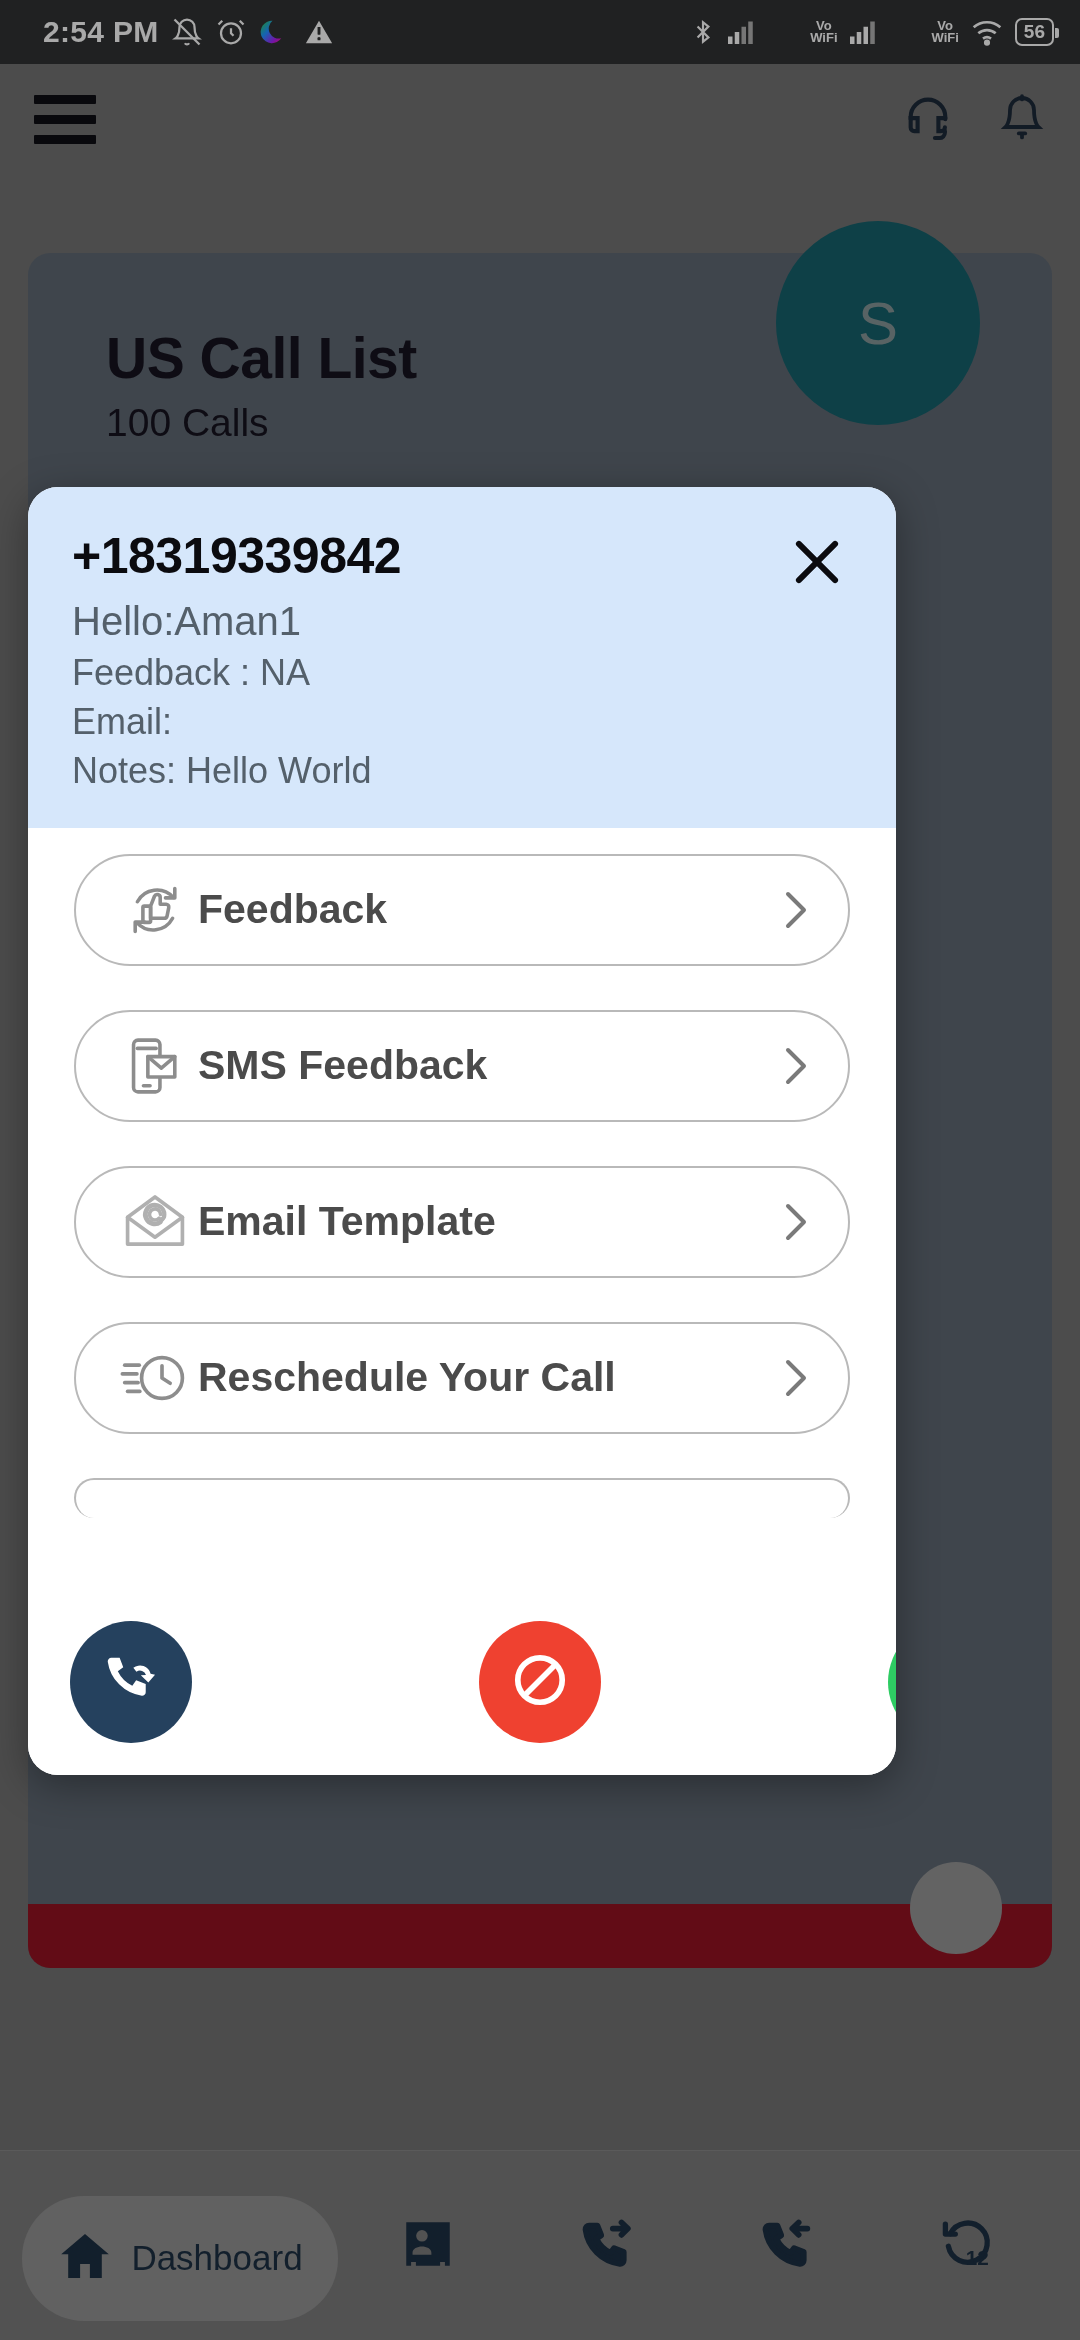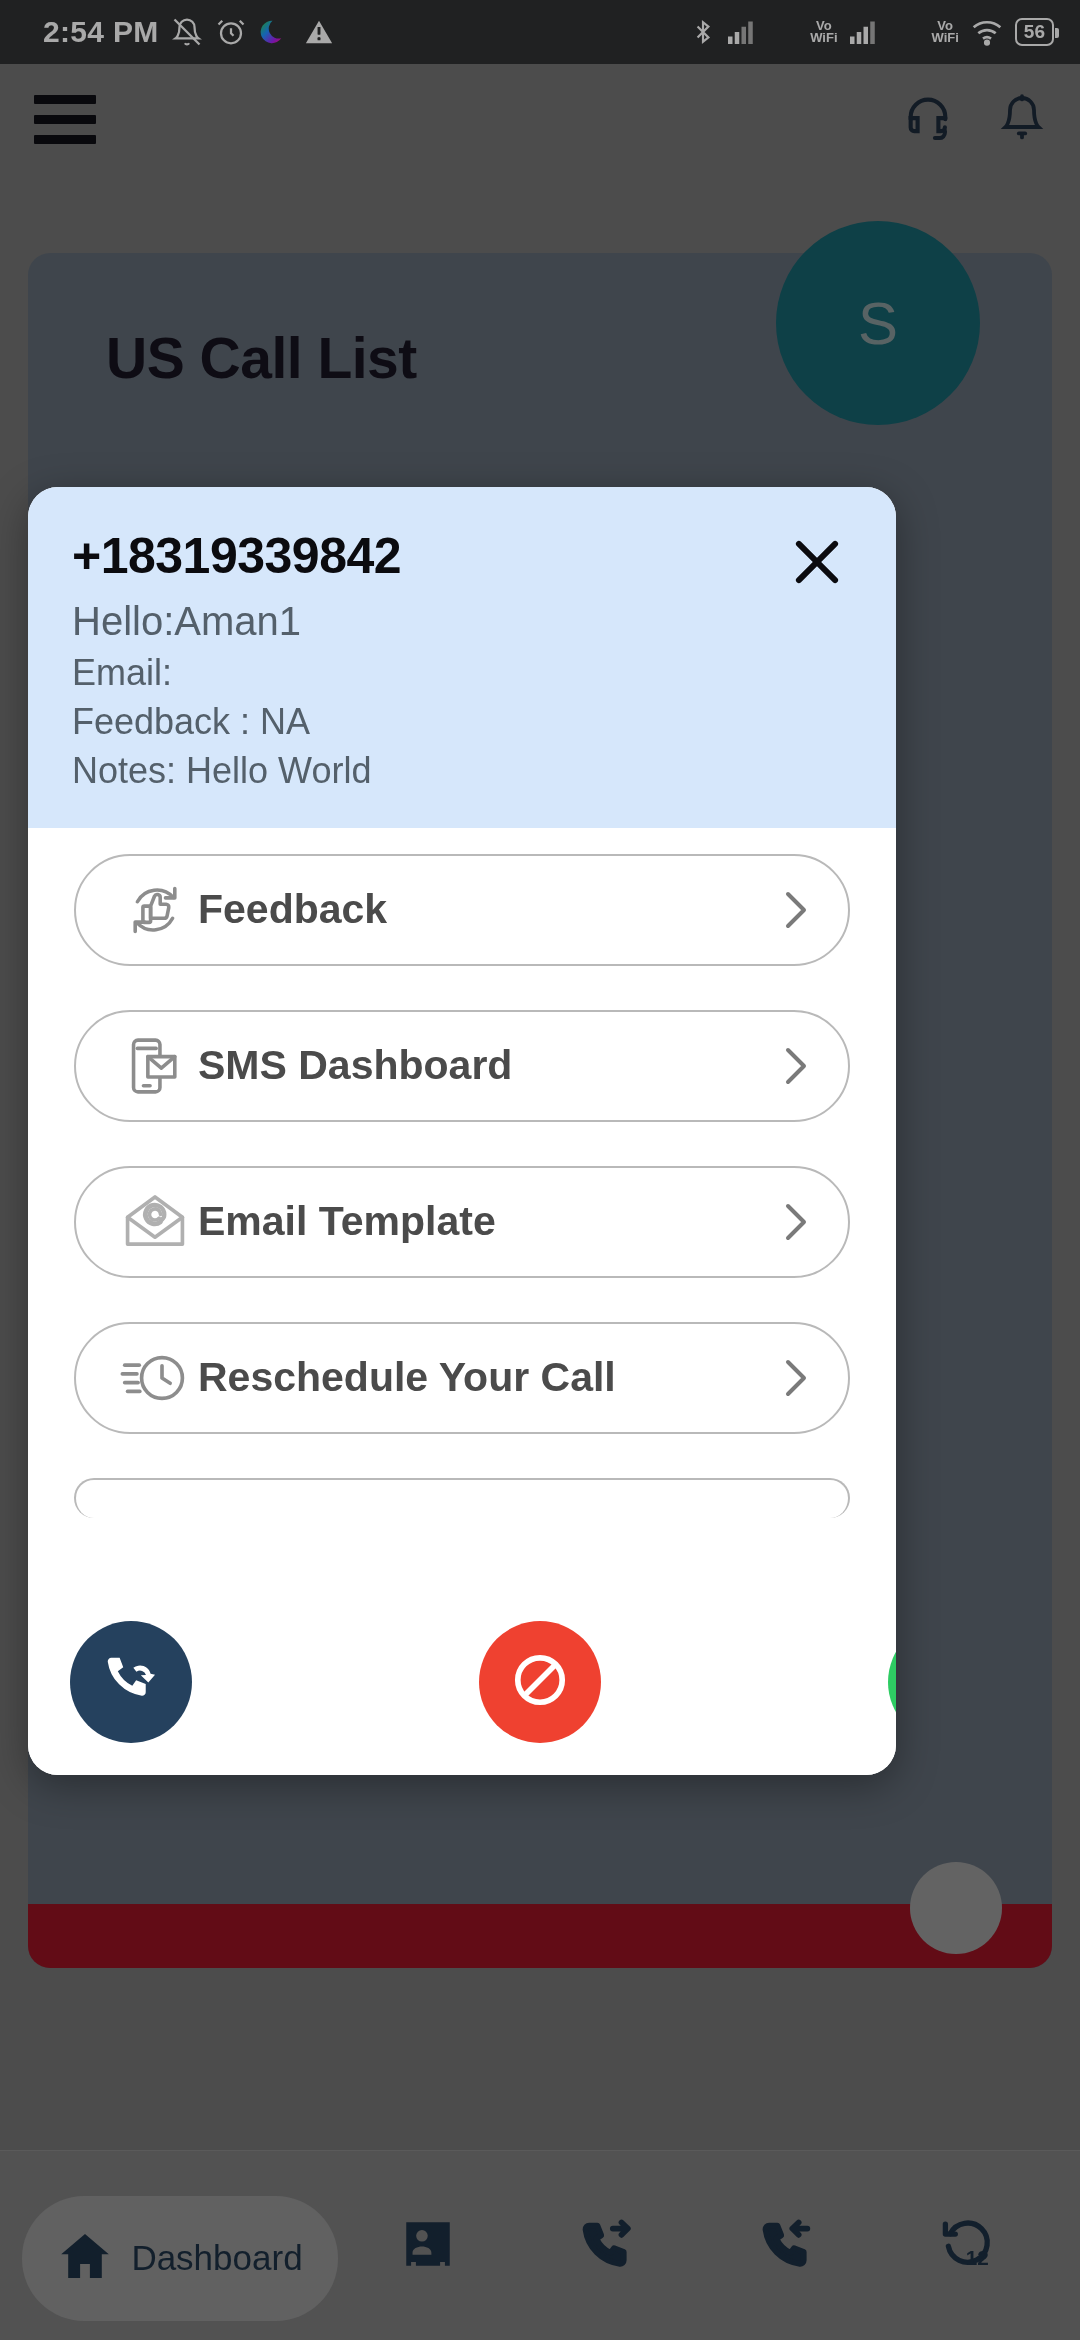--- a/index.html
+++ b/index.html
@@ -224,20 +224,21 @@
             <path d="M10.4 20.2h3.2"></path>
             <path d="M12 20.4v1.8"></path>
         </svg>
       </span>
     </div>
   </div>
 
   <div class="listcard">
     <div class="listcard-head">
       <div class="lc-title">US Call List</div>
+      <div class="lc-sub">100 Calls</div>
       <div class="avatar">
         <span>S</span>
       </div>
     </div>
     <div class="listcard-foot">
       <div class="listcard-foot-circle"></div>
     </div>
   </div>
 
   <div class="bottomnav">
@@ -283,22 +284,22 @@
     </div>
   </div>
 
   <div class="scrim"></div>
 
   <div class="modal">
 
     <div class="modal-head">
       <div class="m-phone">+18319339842</div>
       <div class="m-line first">Hello:Aman1</div>
+      <div class="m-line">Feedback : NA</div>
       <div class="m-line">Email:</div>
-      <div class="m-line">Feedback : NA</div>
       <div class="m-line">Notes: Hello World</div>
       <div class="close-btn">
         <svg width="62" height="62" viewBox="0 0 24 24" fill="none" stroke="#0b0b0f" stroke-width="2.3" stroke-linecap="round">
           <line x1="5" y1="5" x2="19" y2="19"></line>
             <line x1="19" y1="5" x2="5" y2="19"></line>
         </svg>
       </div>
     </div>
 
     <div class="modal-body">
@@ -325,21 +326,21 @@
       <div class="opt-row">
         <span class="opt-icon">
           <svg width="66" height="66" viewBox="0 0 24 24" fill="none" stroke="#8d8d8d" stroke-width="1.3" stroke-linecap="round" stroke-linejoin="round">
             <rect x="4.2" y="2.6" width="9.6" height="18.8" rx="1.6"></rect>
             <line x1="5.6" y1="5.6" x2="12.4" y2="5.6"></line>
               <line x1="7.8" y1="19.2" x2="10.2" y2="19.2"></line>
             <rect x="9.4" y="8.6" width="9.8" height="7.4" fill="#fff"></rect>
             <polyline points="9.4,8.6 14.3,12.8 19.2,8.6"></polyline>
           </svg>
         </span>
-        <span class="opt-label">SMS Dashboard</span>
+        <span class="opt-label">SMS Feedback</span>
         <span class="opt-chev">
           <svg width="48" height="48" viewBox="0 0 24 24" fill="none" stroke="#7a7a7a" stroke-width="2" stroke-linecap="round" stroke-linejoin="round">
             <polyline points="9,4 17,12 9,20"></polyline>
           </svg>
         </span>
       </div>
 
       <div class="opt-row">
         <span class="opt-icon">
           <svg width="70" height="70" viewBox="0 0 24 24" fill="none" stroke="#b0b0b0" stroke-width="1.25" stroke-linecap="round" stroke-linejoin="round">

